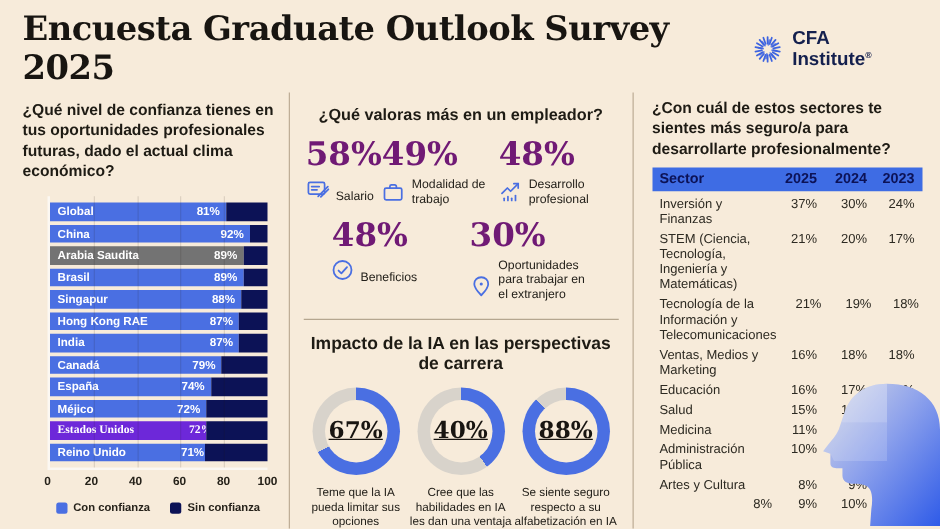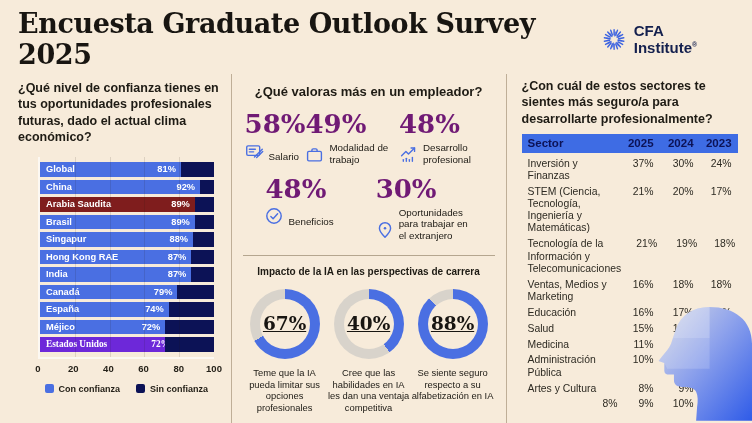--- a/index.html
+++ b/index.html
@@ -35,21 +35,21 @@
   .legend-swatch { width:9px; height:9px; border-radius:2px; }
   
   .mid-question { text-align:center; font-size:13px; font-weight:700; margin-top:4px; }
   .stats-row { display:flex; margin-top:12px; }
   .stats-row.r1 { justify-content:space-between; padding:0 4px; }
   .stats-row.r2 { justify-content:center; gap:42px; margin-top:10px; }
   .stat-num { font-family:"DejaVu Serif", serif; font-size:26px; font-weight:700; color:#701a75; line-height:1; }
   .stat-lab { display:flex; align-items:flex-end; gap:5px; margin-top:5px; font-size:9.8px; line-height:1.2; color:#23201a; max-width:96px; }
   .stat-lab svg { flex:0 0 auto; margin-top:0; }
   .h-divider { border:none; border-top:1px solid #b5a68f; margin:13px 2px 10px 2px; }
-  .ai-title { text-align:center; font-size:10px; font-weight:700; }
+  .ai-title { text-align:center; font-size:14px; font-weight:700; }
   .donuts { display:flex; justify-content:space-between; margin-top:12px; padding:0 2px; }
   .donut-block { width:84px; display:flex; flex-direction:column; align-items:center; }
   .donut { width:70px; height:70px; border-radius:50%; position:relative; }
   .donut::after { content:""; position:absolute; inset:10px; border-radius:50%; background:#f7ebda; }
   .donut-val { position:absolute; inset:0; display:flex; align-items:center; justify-content:center; font-family:"DejaVu Serif", serif; font-size:18.5px; font-weight:700; color:#181511; z-index:1;text-decoration:underline; }
   .donut-cap { margin-top:8px; font-size:9.4px; line-height:1.25; text-align:center; color:#23201a; }
   
   .sector-question { font-size:12.5px; }
   .table { margin-top:7px; width:216px; font-size:10.4px; }
   .thead { display:grid; grid-template-columns:1fr 36px 40px 38px; background:#3e6ce4; color:#0c1256; font-weight:700; font-size:11.5px; padding:3px 6px 4px 6px; align-items:center; }
@@ -122,21 +122,21 @@
             <div class="bar-sin" style="background: rgb(12, 18, 86);"></div>
           </div>
           <div class="bar-row">
             <div class="bar-con" style="width: 92%; background: rgb(74, 111, 226);">
               <span>China</span>
               <span>92%</span>
             </div>
             <div class="bar-sin" style="background: rgb(12, 18, 86);"></div>
           </div>
           <div class="bar-row">
-            <div class="bar-con" style="width: 89%; background: #7f1d1d;">
+            <div class="bar-con" style="width: 89%; background: #737373;">
               <span>Arabia Saudita</span>
               <span>89%</span>
             </div>
             <div class="bar-sin" style="background: rgb(12, 18, 86);"></div>
           </div>
           <div class="bar-row">
             <div class="bar-con" style="width: 89%; background: rgb(74, 111, 226);">
               <span>Brasil</span>
               <span>89%</span>
             </div>
@@ -181,20 +181,27 @@
             <div class="bar-con" style="width: 72%; background: rgb(74, 111, 226);">
               <span>Méjico</span>
               <span>72%</span>
             </div>
             <div class="bar-sin" style="background: rgb(12, 18, 86);"></div>
           </div>
           <div class="bar-row">
             <div class="bar-con" style="width: 72%; background: #6d28d9; font-family: Liberation Serif, serif;">
               <span>Estados Unidos</span>
               <span>72%</span>
+            </div>
+            <div class="bar-sin" style="background: rgb(12, 18, 86);"></div>
+          </div>
+          <div class="bar-row">
+            <div class="bar-con" style="width: 71%; background: rgb(74, 111, 226);">
+              <span>Reino Unido</span>
+              <span>71%</span>
             </div>
             <div class="bar-sin" style="background: rgb(12, 18, 86);"></div>
           </div>
         </div>
       <div class="axis">
           <span class="axis-tick" style="left: 0%;">0</span>
           <span class="axis-tick" style="left: 20%;">20</span>
           <span class="axis-tick" style="left: 40%;">40</span>
           <span class="axis-tick" style="left: 60%;">60</span>
           <span class="axis-tick" style="left: 80%;">80</span>

